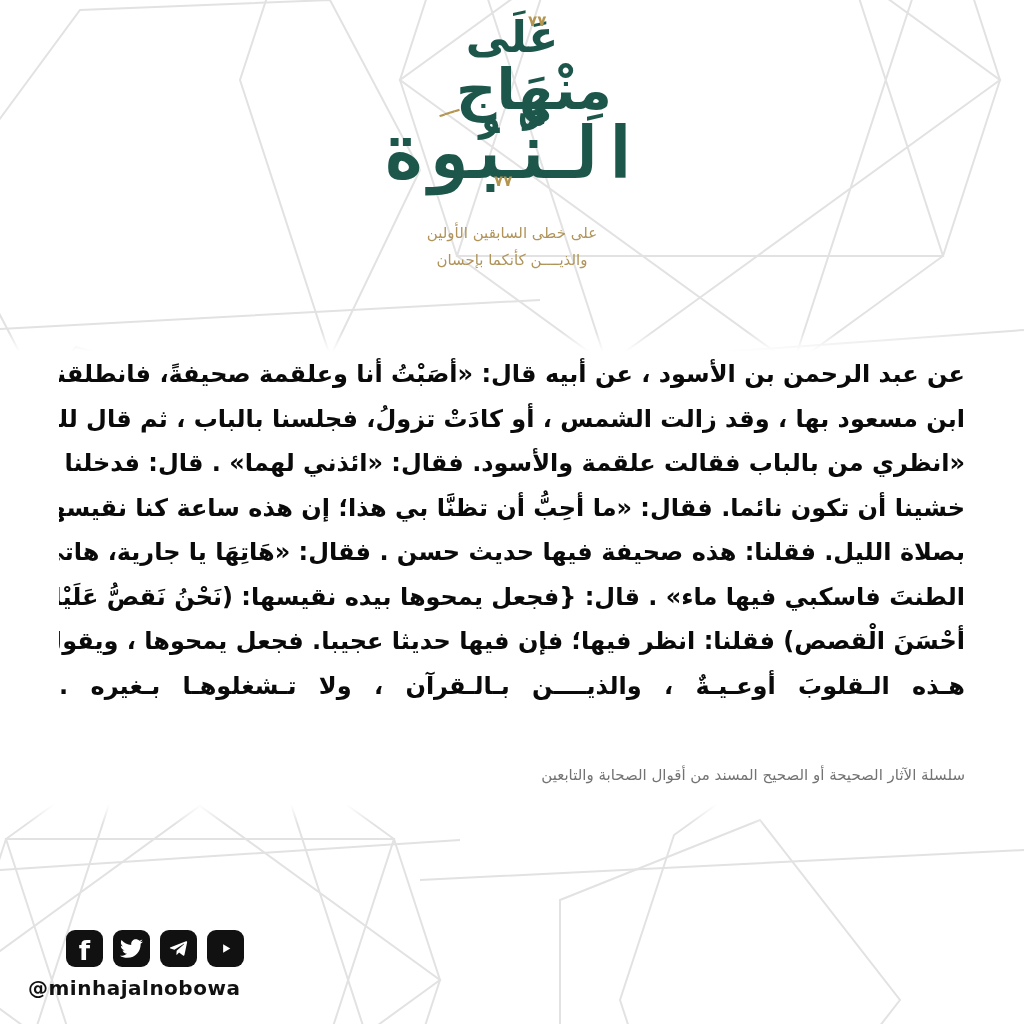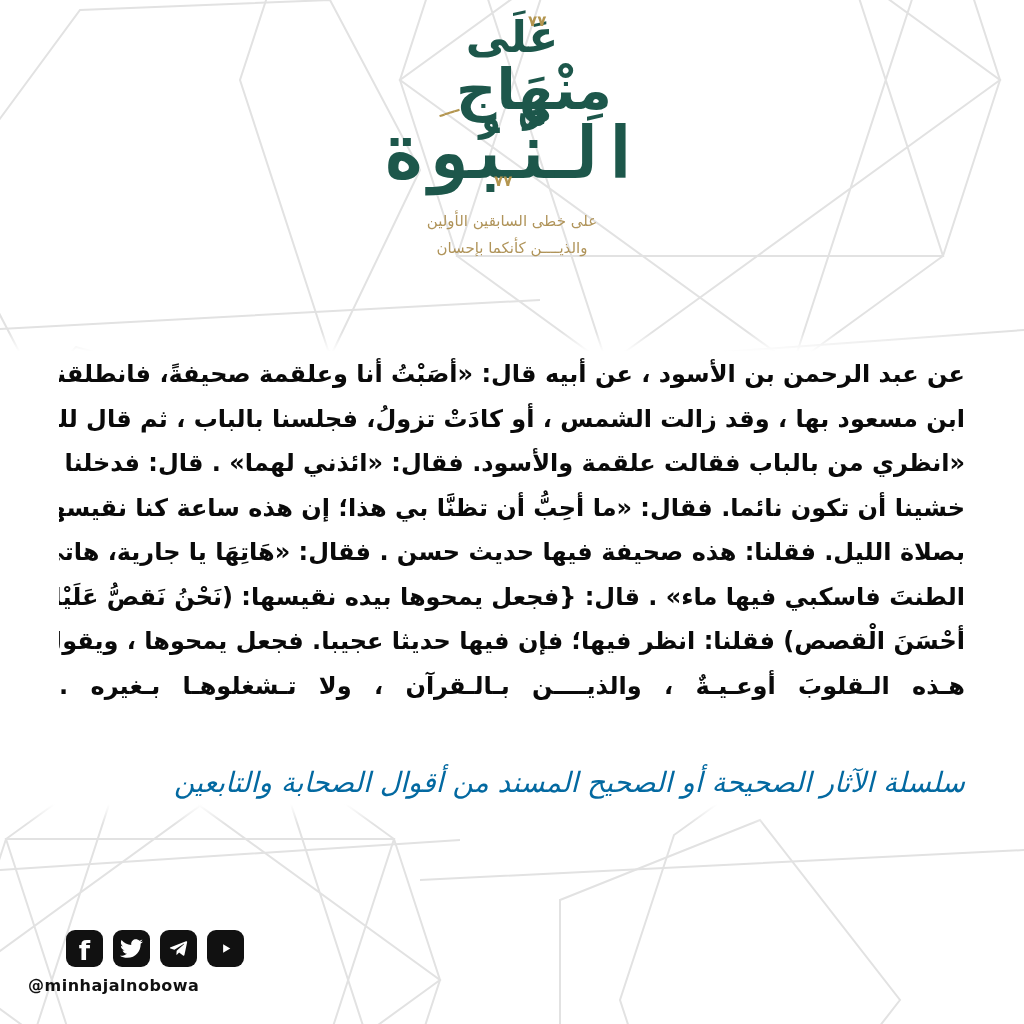--- a/index.html
+++ b/index.html
@@ -17,46 +17,46 @@
   
   .logo{position:absolute;top:14px;left:0;right:0;text-align:center;z-index:2;}
   .logo-line{color:#1d574b;font-weight:bold;direction:rtl;}
   .logo-l1{font-size:44px;line-height:1.05;}
   .logo-l2{font-size:56px;line-height:1.08;margin-left:44px;}
   .logo-l3{font-size:72px;line-height:1.08;font-family:Liberation Mono, monospace;}
   .gold-accent{position:absolute;color:#b3954f;font-weight:bold;z-index:3;}
   .acc1{top:-2px;left:50%;margin-left:16px;font-size:15px;}
   .acc2{top:86px;left:50%;margin-left:-74px;font-size:15px;transform:rotate(-18deg);}
   .acc3{top:158px;left:50%;margin-left:-18px;font-size:15px;}
-  .tagline{margin-top:10px;color:#b0945a;font-size:15px;line-height:1.75;direction:rtl;letter-spacing:.5px;}
+  .tagline{margin-top:22px;color:#b0945a;font-size:15px;line-height:1.75;direction:rtl;letter-spacing:.5px;}
   
   .body-text{
     position:absolute;top:352px;left:59px;right:59px;z-index:2;
     direction:rtl;color:#0a0a0a;font-weight:bold;font-size:24px;
   }
   .body-line{
     height:44.5px;line-height:44.5px;white-space:nowrap;
     text-align:justify;text-align-last:justify;overflow:hidden;
   }
   
   .attribution{
     position:absolute;top:766px;right:59px;left:59px;z-index:2;
-    direction:rtl;text-align:right;color:#0369a1;font-size:28px;font-style:italic;
+    direction:rtl;text-align:right;color:#737373;font-size:15px;
   }
   
   .social-row{position:absolute;left:66px;top:930px;display:flex;gap:10px;z-index:2;}
   .social-btn{
     width:37px;height:37px;background:#111111;border-radius:9px;
     display:flex;align-items:center;justify-content:center;cursor:pointer;
   }
   .social-btn svg{width:23px;height:23px;fill:#ffffff;}
   .fb-glyph{color:#ffffff;font-size:26px;font-weight:bold;line-height:1;transform:translateY(2px);}
   .handle{
     position:absolute;left:28px;top:976px;z-index:2;
-    color:#111111;font-size:16px;font-weight:bold;letter-spacing:.5px;
+    color:#111111;font-size:20px;font-weight:bold;letter-spacing:.5px;
   }
 </style>
 </head>
 <body>
 
 <div class="page">
 
   <svg class="bg-pattern" viewBox="0 0 1024 1024" aria-hidden="true">
     <polygon points="1000,80 943,256 793,365 607,365 457,256 400,80 457,-96 607,-205 793,-205 943,-96"></polygon>
     <polygon points="1000,80 607,365 457,-96 943,-96 793,365 400,80 793,-205 943,256 457,256 607,-205"></polygon>

